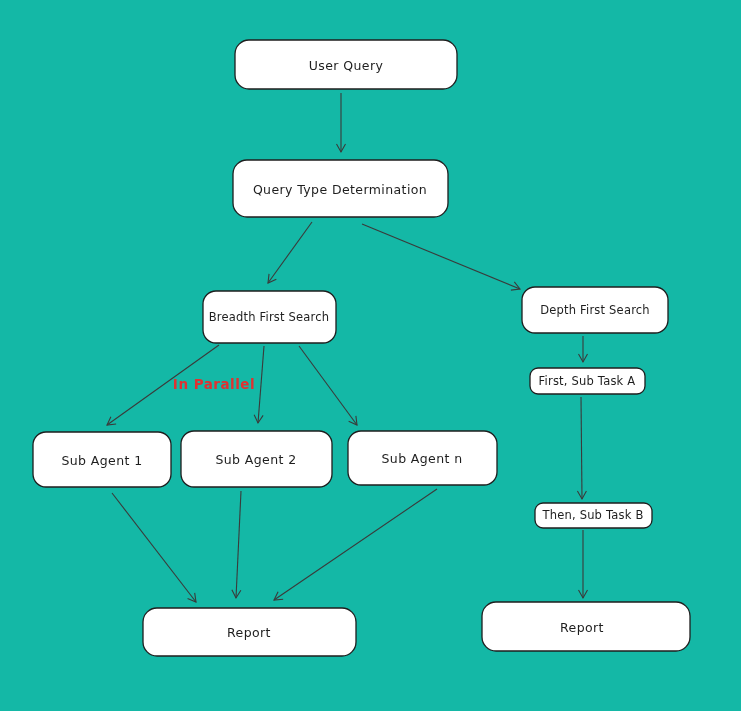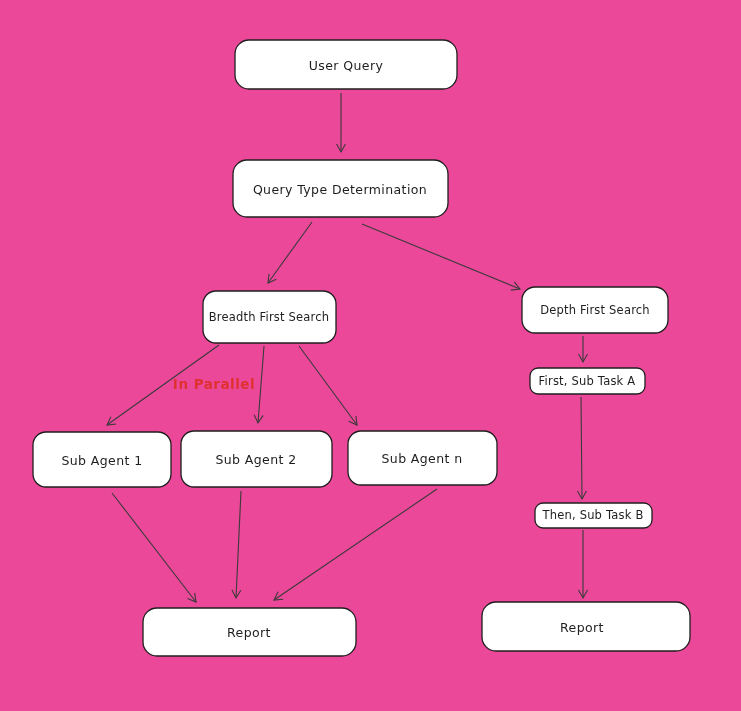--- a/index.html
+++ b/index.html
@@ -5,21 +5,21 @@
   * { margin: 0; padding: 0; box-sizing: border-box; }
   html, body {
     width: 741px; height: 711px;
     background: #ffffff;
     font-family: "DejaVu Sans", sans-serif;
     overflow: hidden;
   }
   .canvas {
     position: relative;
     width: 741px; height: 711px;
-    background: #ec4899;
+    background: #14b8a6;
   }
   svg { display: block; }
   .node-rect {
     fill: #ffffff;
     stroke: #1e1e1e;
     stroke-width: 1.3;
   }
   .node-label {
     fill: #1e1e1e;
     font-size: 12.5px;

